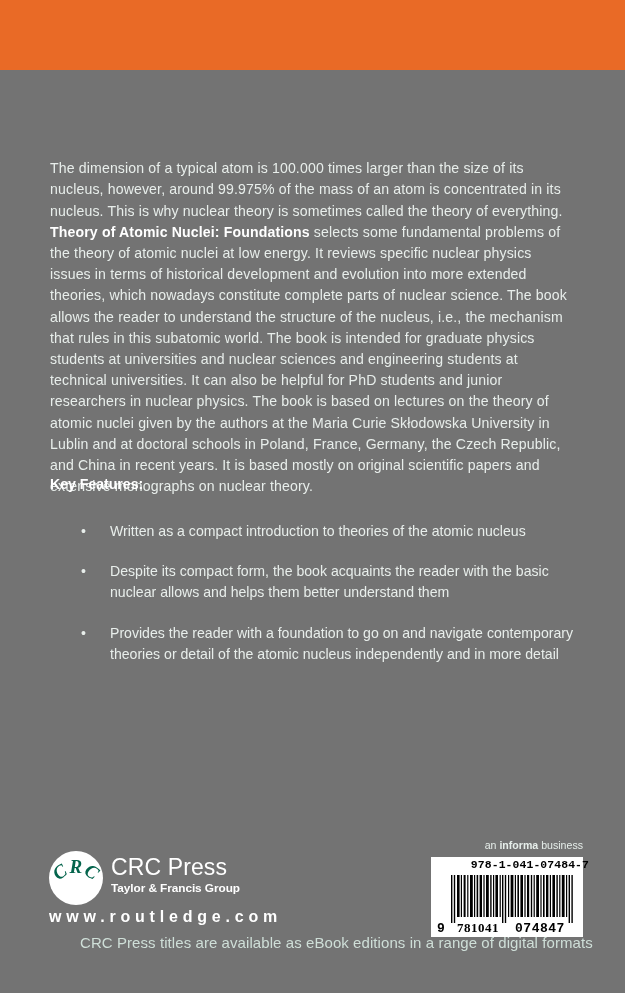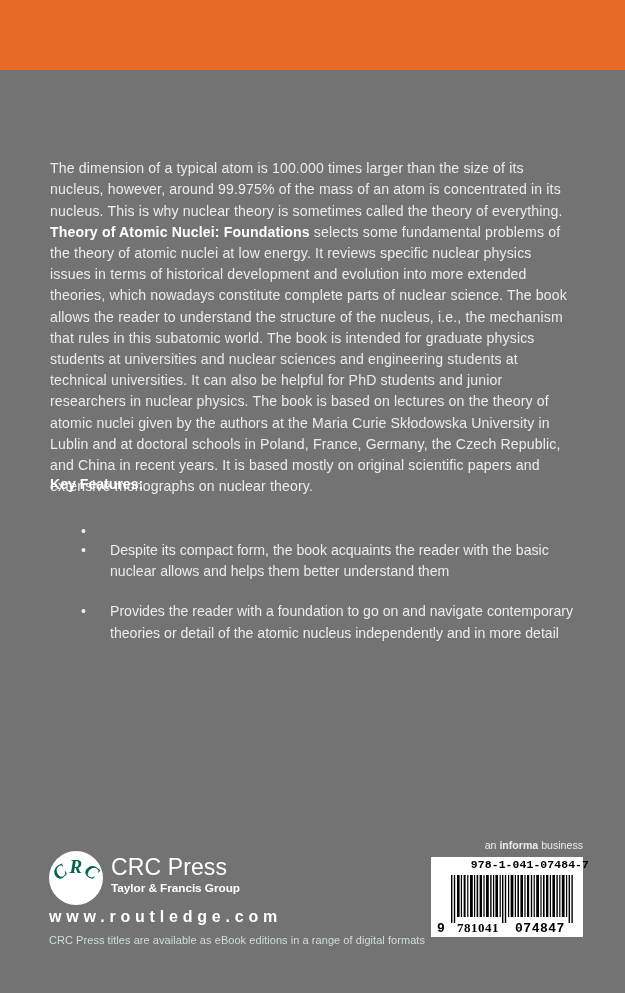--- a/index.html
+++ b/index.html
@@ -120,23 +120,24 @@
   .routledge-url {
     margin-top: 3px;
     color: #ffffff;
     font-size: 16px;
     font-weight: bold;
     letter-spacing: 0.30em;
   }
   .ebook-note {
     margin-top: 8px;
     color: #cfdfd8;
-    font-size: 11px;
+    font-size: 15px;
     letter-spacing: 0.005em;
     white-space: nowrap;
+    margin-left: 31px;
   }
 
   
   .informa-line {
     position: absolute;
     right: 42px;
     top: 839px;
     color: #e6eeea;
     font-size: 10.6px;
     white-space: nowrap;
@@ -216,20 +217,21 @@
 
   <div class="top-band"></div>
 
   <p class="blurb"><span>The dimension of a typical atom is 100.000 times larger than the size of its nucleus, however, around 99.975% of the mass of an atom is concentrated in its nucleus. This is why nuclear theory is sometimes called the theory of everything. </span><span class="book-title">Theory of Atomic Nuclei: Foundations</span><span> selects some fundamental problems of the theory of atomic nuclei at low energy. It reviews specific nuclear physics issues in terms of historical development and evolution into more extended theories, which nowadays constitute complete parts of nuclear science. The book allows the reader to understand the structure of the nucleus, i.e., the mechanism that rules in this subatomic world. The book is intended for graduate physics students at universities and nuclear sciences and engineering students at technical universities. It can also be helpful for PhD students and junior researchers in nuclear physics. The book is based on lectures on the theory of atomic nuclei given by the authors at the Maria Curie Skłodowska University in Lublin and at doctoral schools in Poland, France, Germany, the Czech Republic, and China in recent years. It is based mostly on original scientific papers and extensive monographs on nuclear theory.</span></p>
 
   <div class="key-features-heading">Key Features:</div>
 
   <ul class="features-list">
     <li>
       <span class="bullet">•</span>
+      <span>Written as a compact introduction to theories of the atomic nucleus</span>
     </li>
     <li>
       <span class="bullet">•</span>
       <span>Despite its compact form, the book acquaints the reader with the basic nuclear allows and helps them better understand them</span>
     </li>
     <li>
       <span class="bullet">•</span>
       <span>Provides the reader with a foundation to go on and navigate contemporary theories or detail of the atomic nucleus independently and in more detail</span>
     </li>
   </ul>

